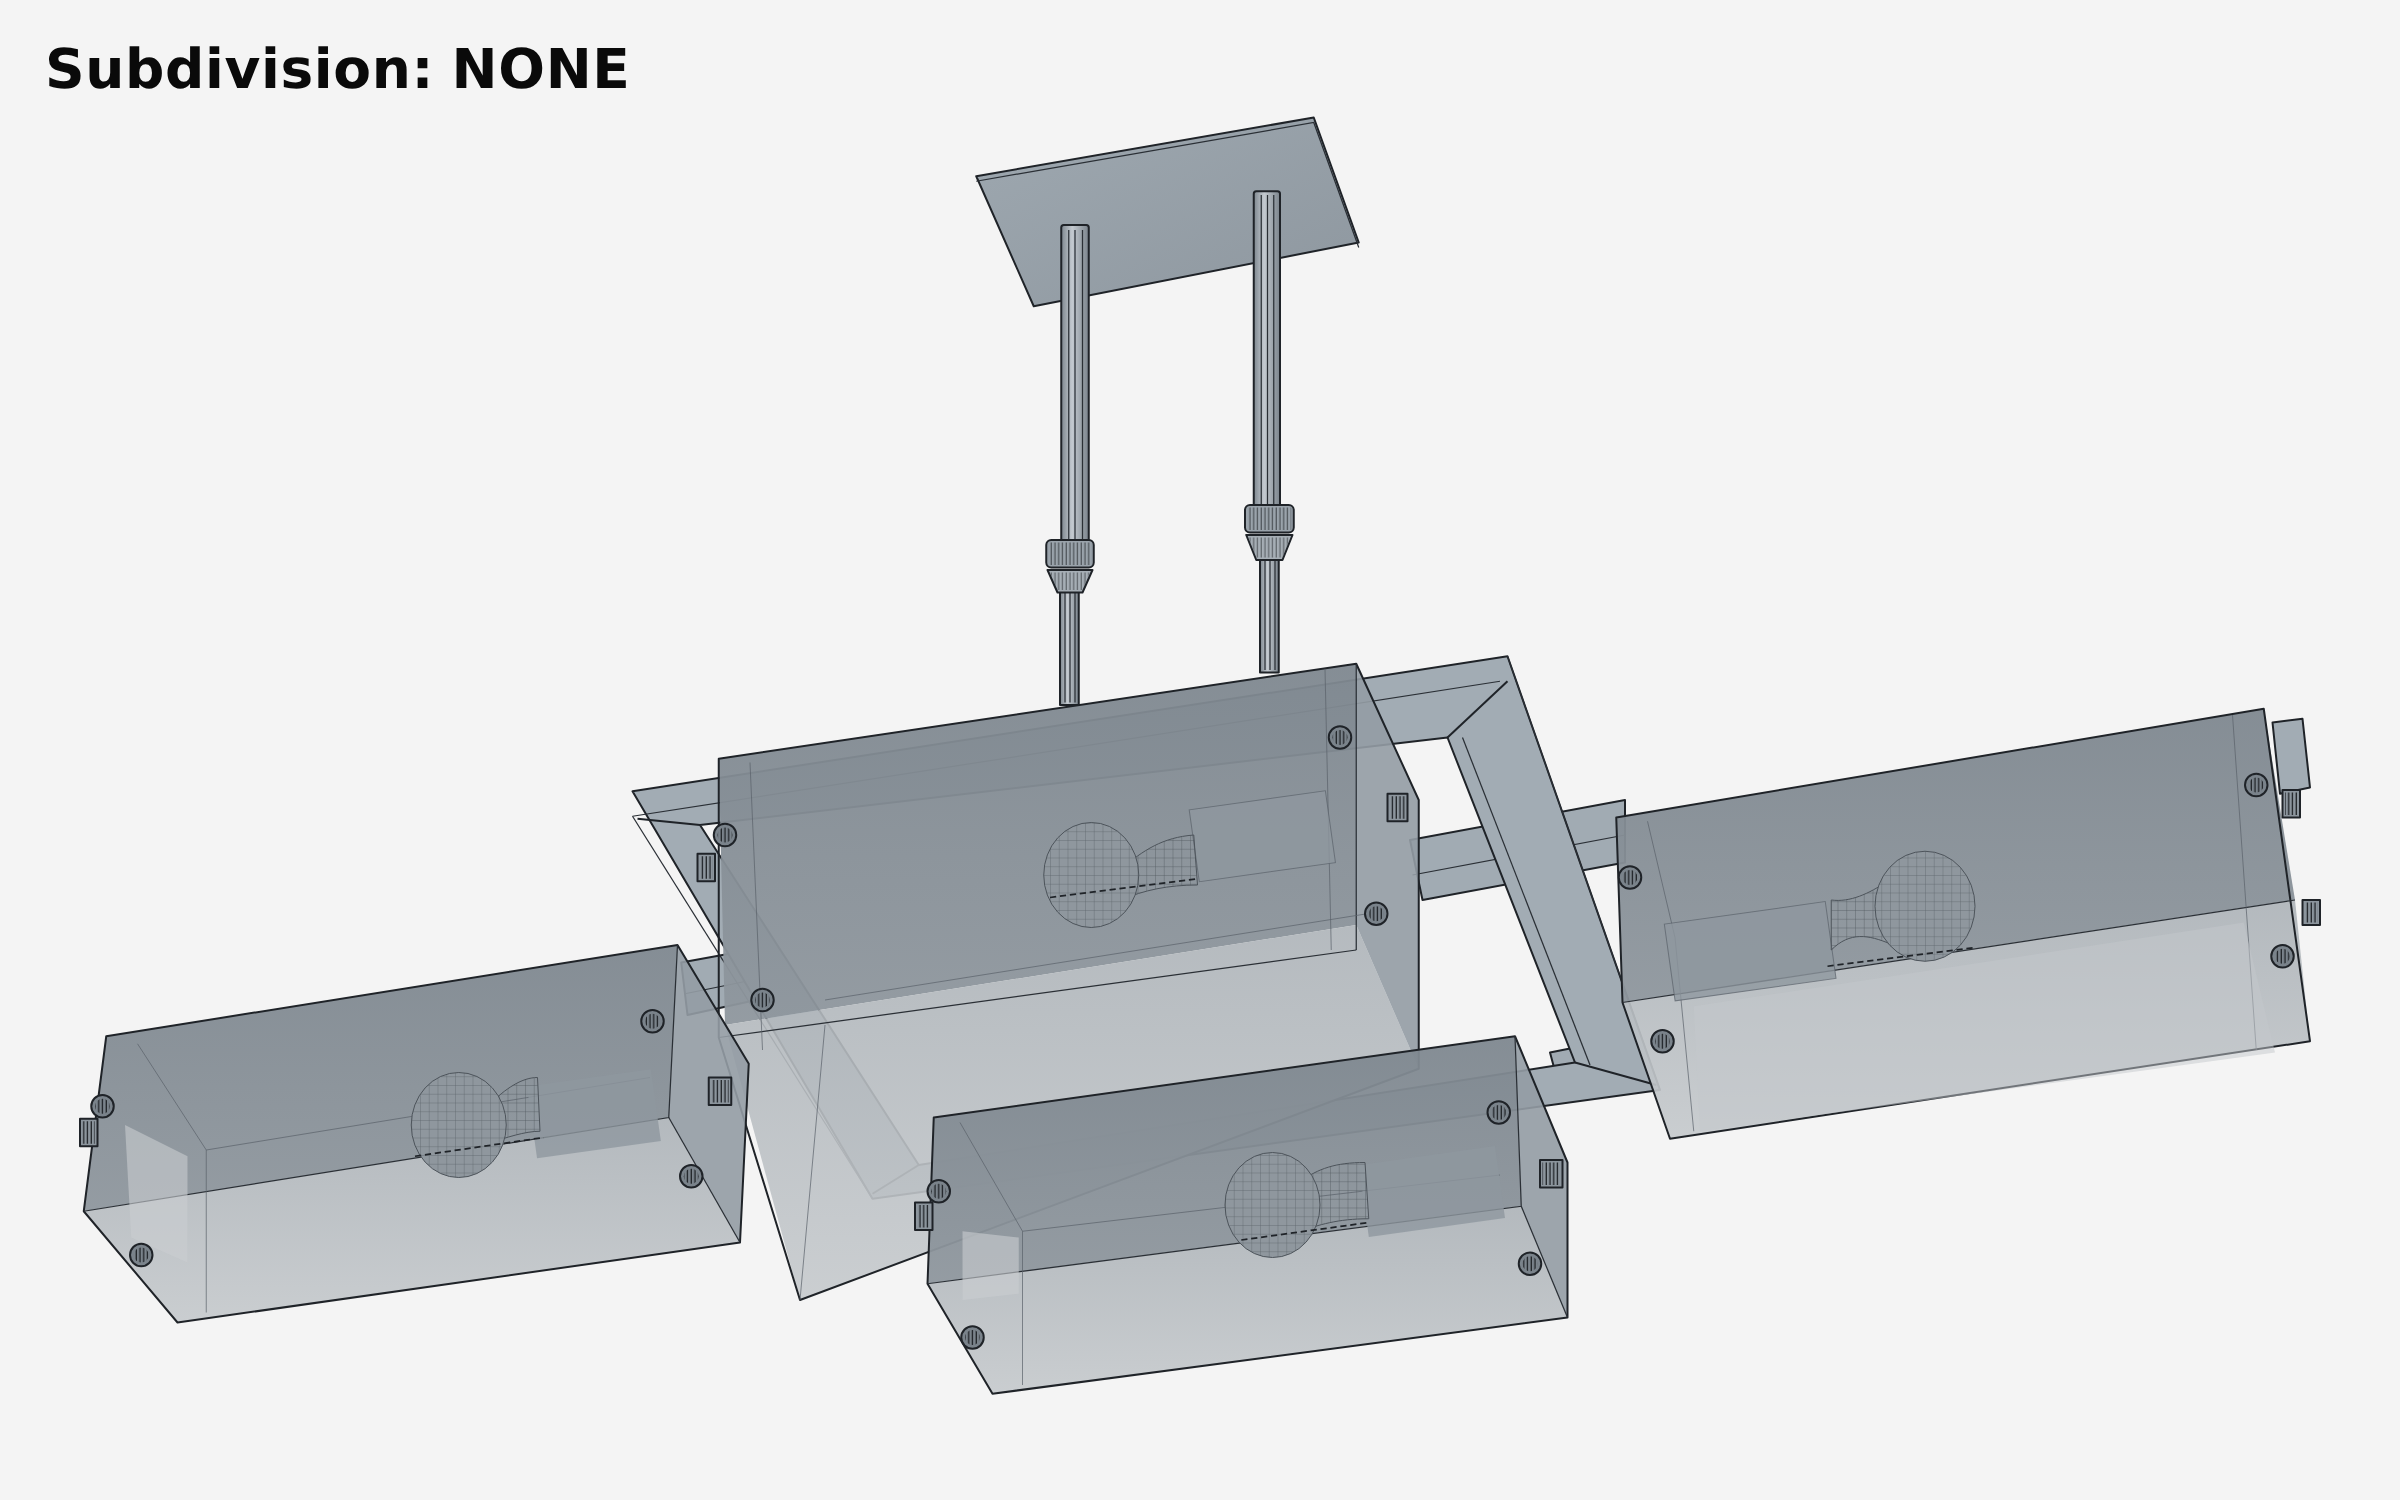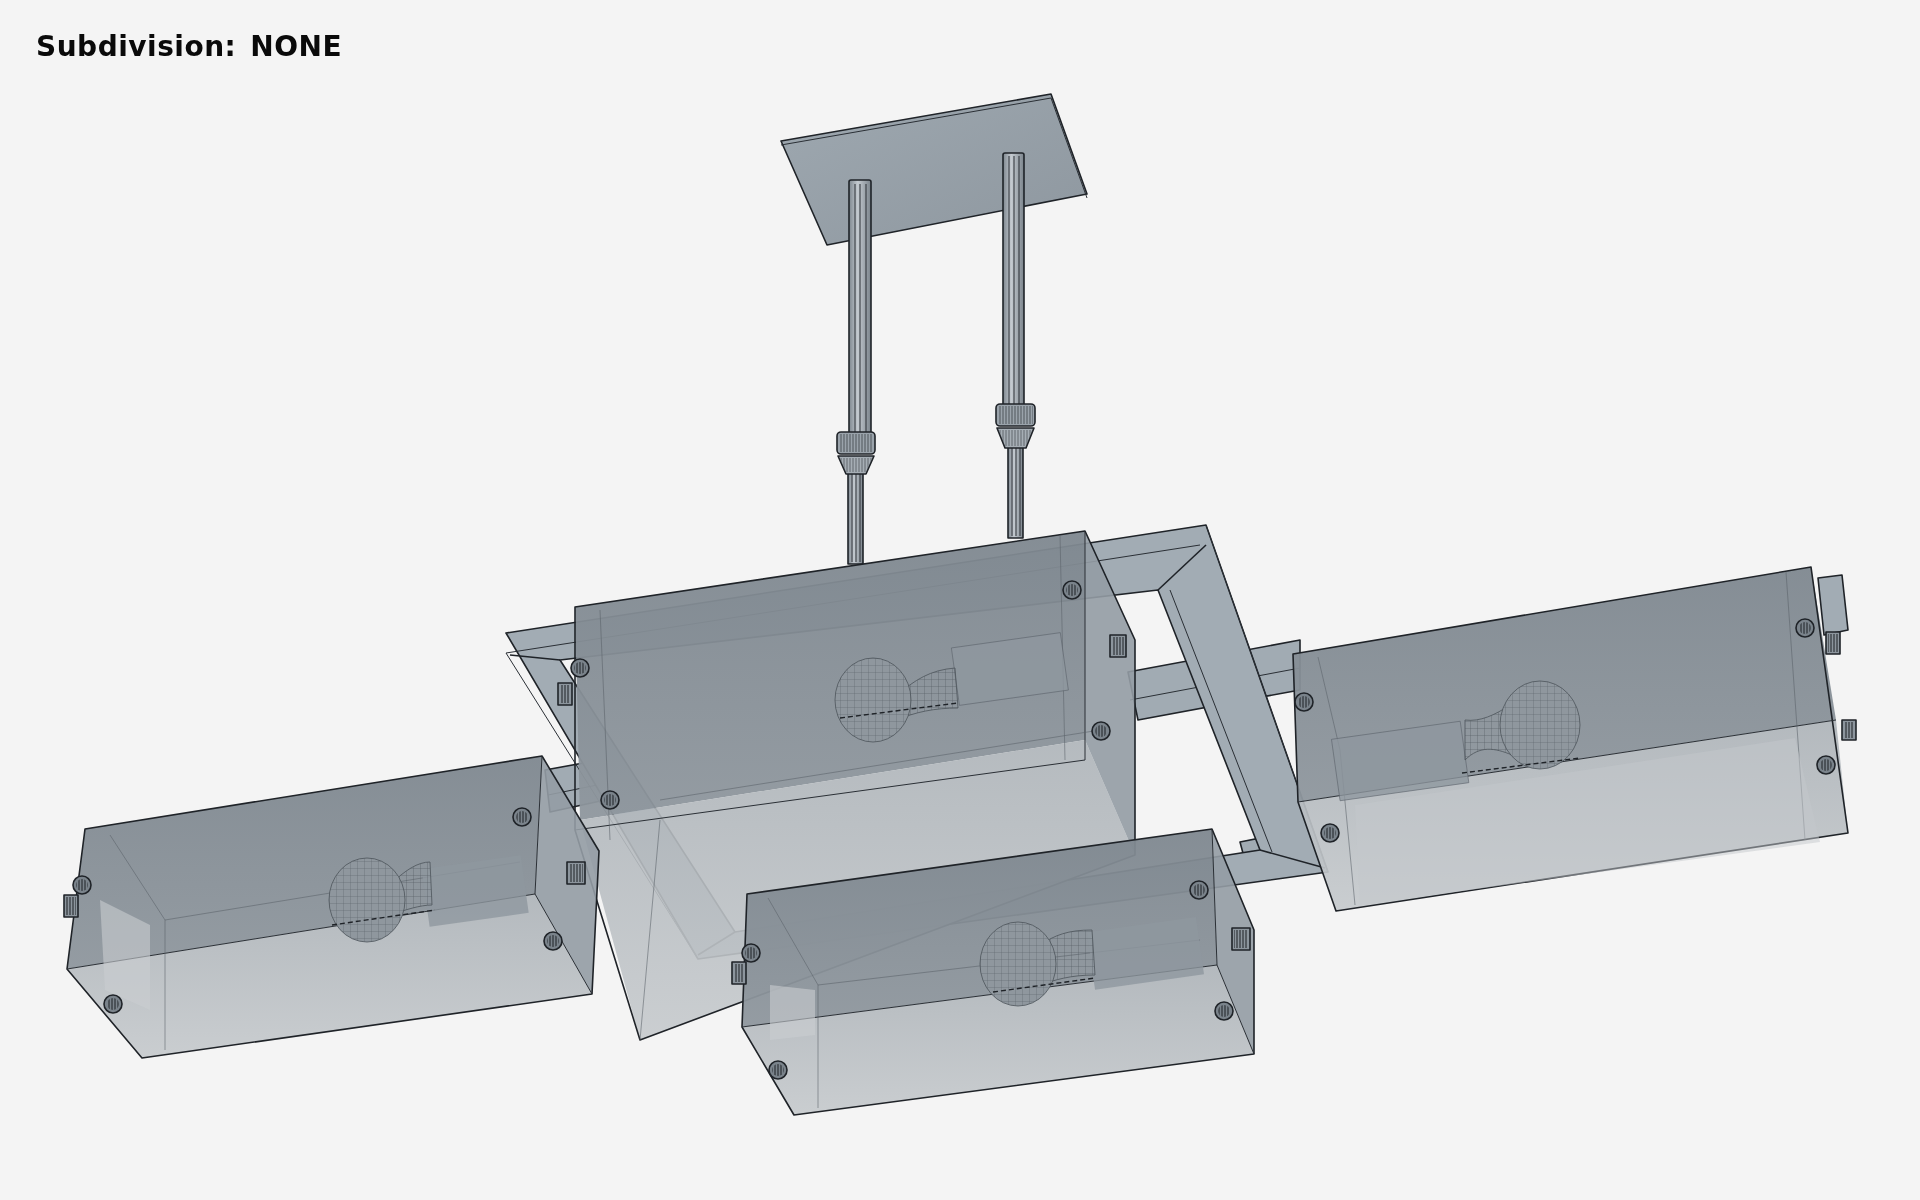--- a/index.html
+++ b/index.html
@@ -1,17 +1,17 @@
 <!DOCTYPE html>
 <html><head>
 <meta charset="utf-8">
 <style>
   html,body{margin:0;padding:0;background:#f4f4f4;}
   body{width:1920px;height:1200px;position:relative;overflow:hidden;}
-  .title{position:absolute;left:36px;top:30px;font-family:"DejaVu Sans",sans-serif;font-weight:bold;font-size:28px;color:#0a0a0a;letter-spacing:0.5px;white-space:nowrap;}
+  .title{position:absolute;left:36px;top:30px;font-family:"DejaVu Sans",sans-serif;font-weight:bold;font-size:44px;color:#0a0a0a;letter-spacing:0.5px;white-space:nowrap;}
   .title .val{margin-left:14px;}
   svg{position:absolute;left:0;top:0;}
   .edge{stroke:#1f2328;stroke-width:1.6;stroke-linejoin:round;}
   .thin{stroke:#2a2f35;stroke-width:1;fill:none;}
   .faint{stroke:#5a6169;stroke-width:0.8;fill:none;opacity:.7;}
 </style>
 </head>
 <body>
 
 <div class="title">

